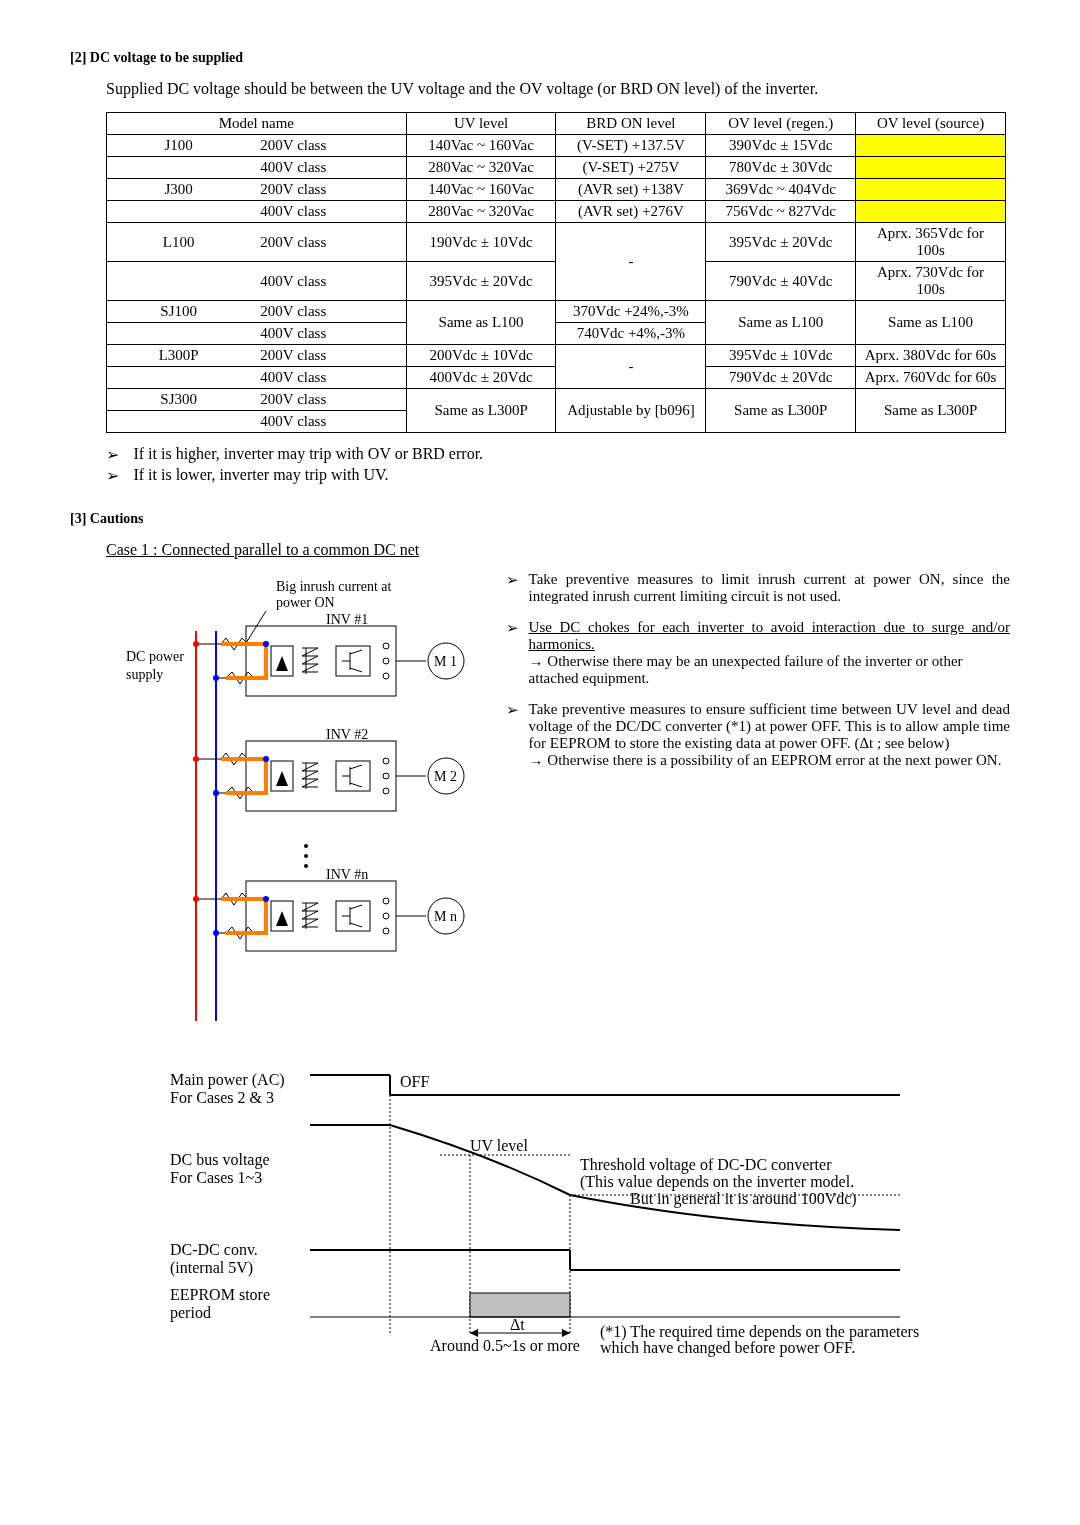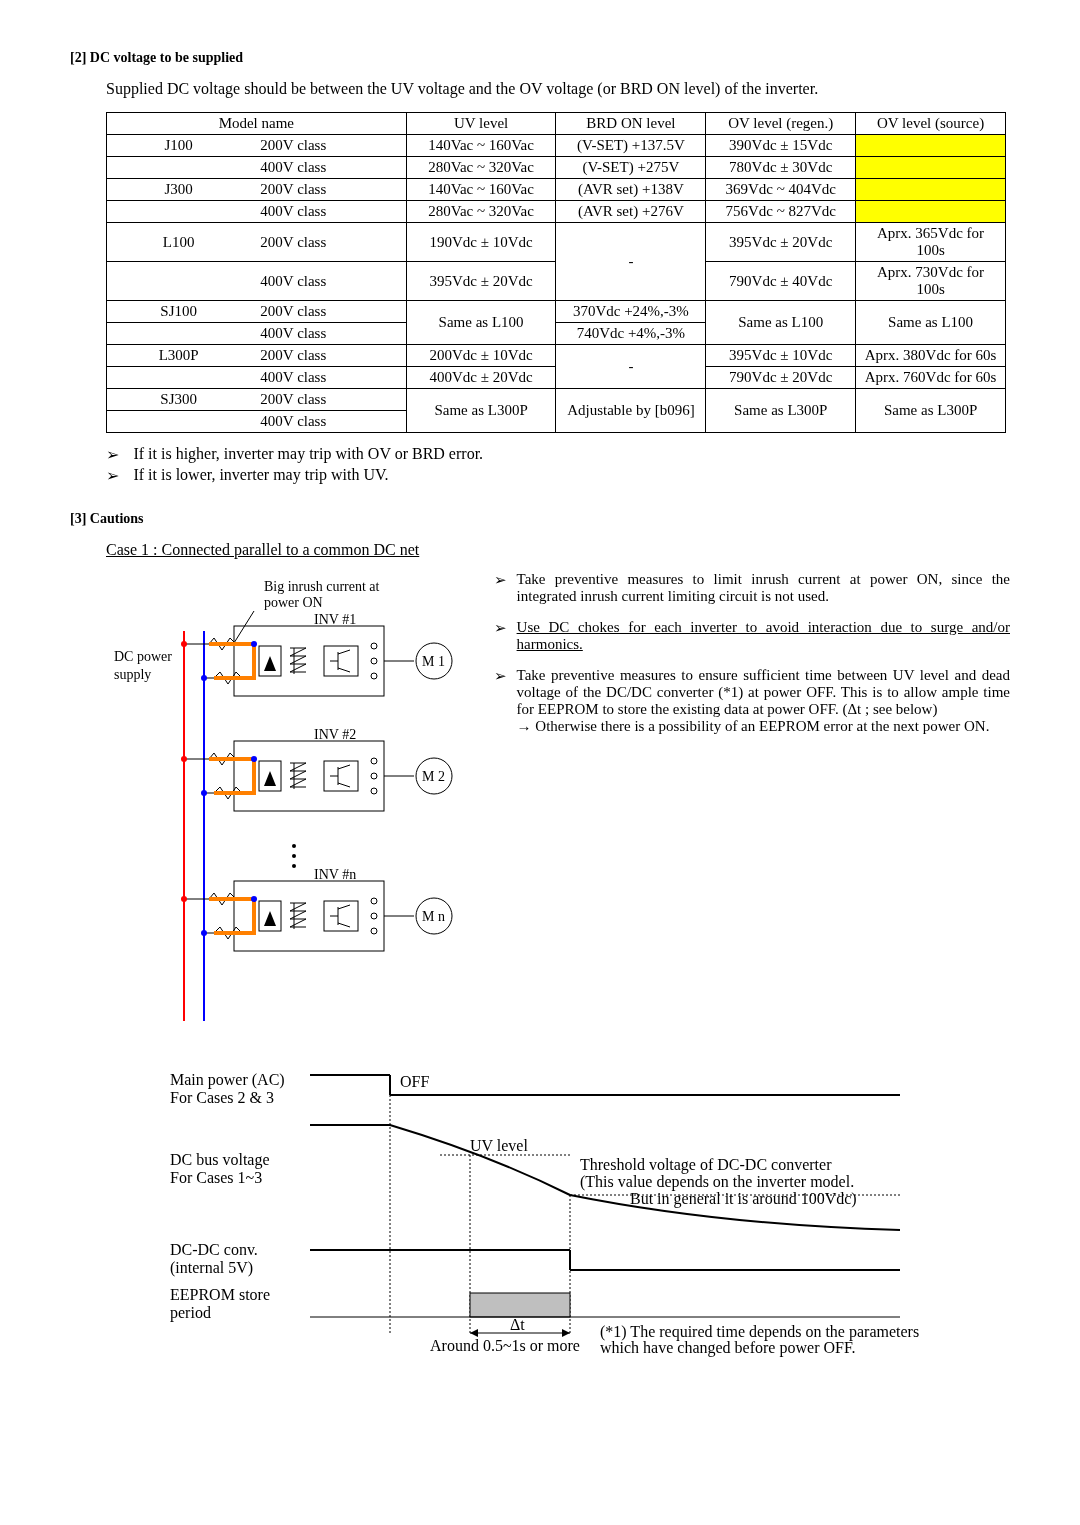--- a/index.html
+++ b/index.html
@@ -47,21 +47,21 @@
     .bullets .arrow { font-family: sans-serif; }
     h3.case {
       font-size: 16px;
       font-weight: normal;
       text-decoration: underline;
       margin: 12px 0 12px 36px;
     }
     .case-wrap {
       display: flex;
       gap: 20px;
-      margin-left: 44px;
+      margin-left: 56px;
     }
     .diagram {
       width: 360px;
       flex-shrink: 0;
     }
     .notes {
       flex: 1;
       font-size: 15px;
     }
     .notes .nrow {
@@ -278,20 +278,21 @@
       <div class="nrow">
         <span class="arrow">➢</span>
         <div>
           <div style="text-align: justify;">Take preventive measures to limit inrush current at power ON, since the integrated inrush current limiting circuit is not used.</div>
         </div>
       </div>
       <div class="nrow">
         <span class="arrow">➢</span>
         <div>
           <div style="text-align: justify; text-decoration: underline;">Use DC chokes for each inverter to avoid interaction due to surge and/or harmonics.</div>
+          <div>→ Otherwise there may be an unexpected failure of the inverter or other attached equipment.</div>
         </div>
       </div>
       <div class="nrow">
         <span class="arrow">➢</span>
         <div>
           <div style="text-align: justify;">Take preventive measures to ensure sufficient time between UV level and dead voltage of the DC/DC converter (*1) at power OFF. This is to allow ample time for EEPROM to store the existing data at power OFF. (Δt ; see below)</div>
           <div>→ Otherwise there is a possibility of an EEPROM error at the next power ON.</div>
         </div>
       </div>
     </div>

